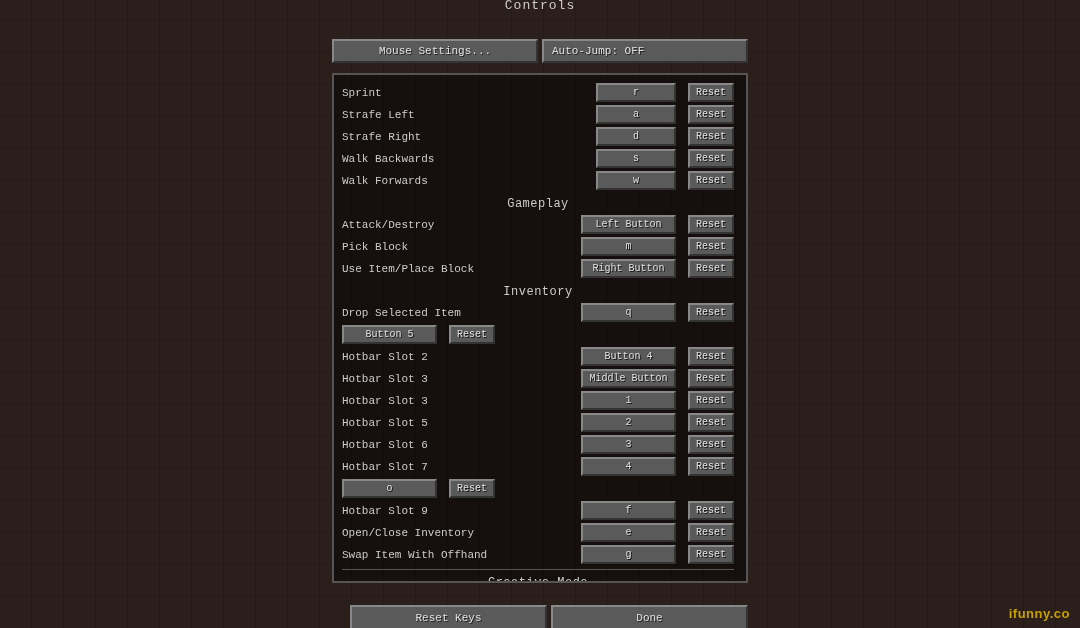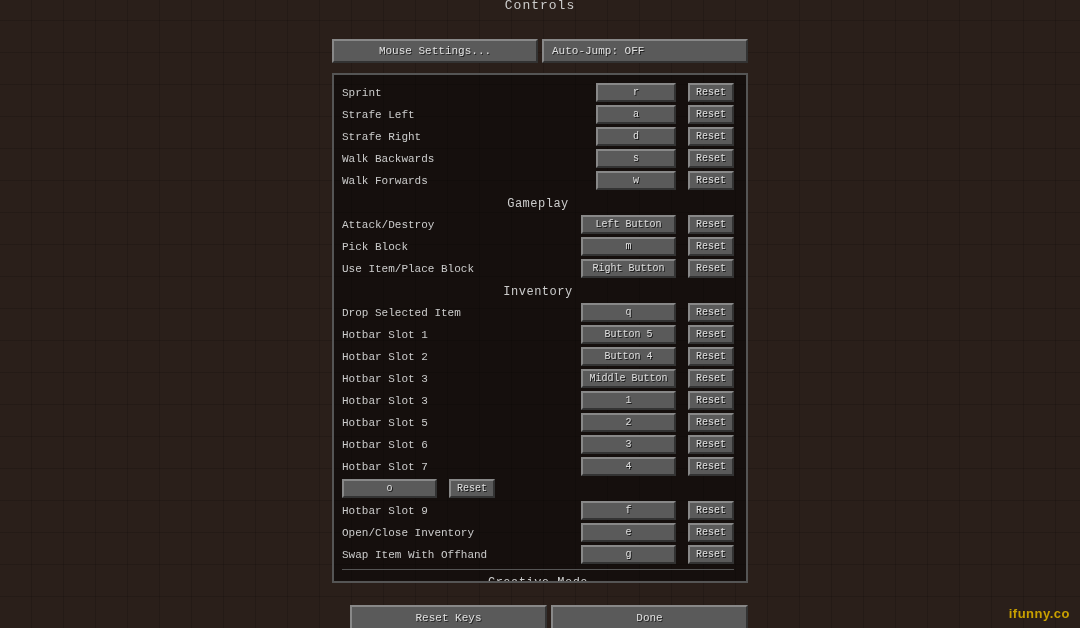--- a/index.html
+++ b/index.html
@@ -249,21 +249,20 @@
         <div class="reset-btn">Reset</div>
       </div>
 
       <div class="section-header">Inventory</div>
       <div class="control-row">
         <span class="control-label">Drop Selected Item</span>
         <div class="control-key-btn wider">q</div>
         <div class="reset-btn">Reset</div>
       </div>
       <div class="control-row">
-        <span class="control-label">Hotbar Slot 1</span>
         <div class="control-key-btn wider">Button 5</div>
         <div class="reset-btn">Reset</div>
       </div>
       <div class="control-row">
         <span class="control-label">Hotbar Slot 2</span>
         <div class="control-key-btn wider">Button 4</div>
         <div class="reset-btn">Reset</div>
       </div>
       <div class="control-row">
         <span class="control-label">Hotbar Slot 3</span>

